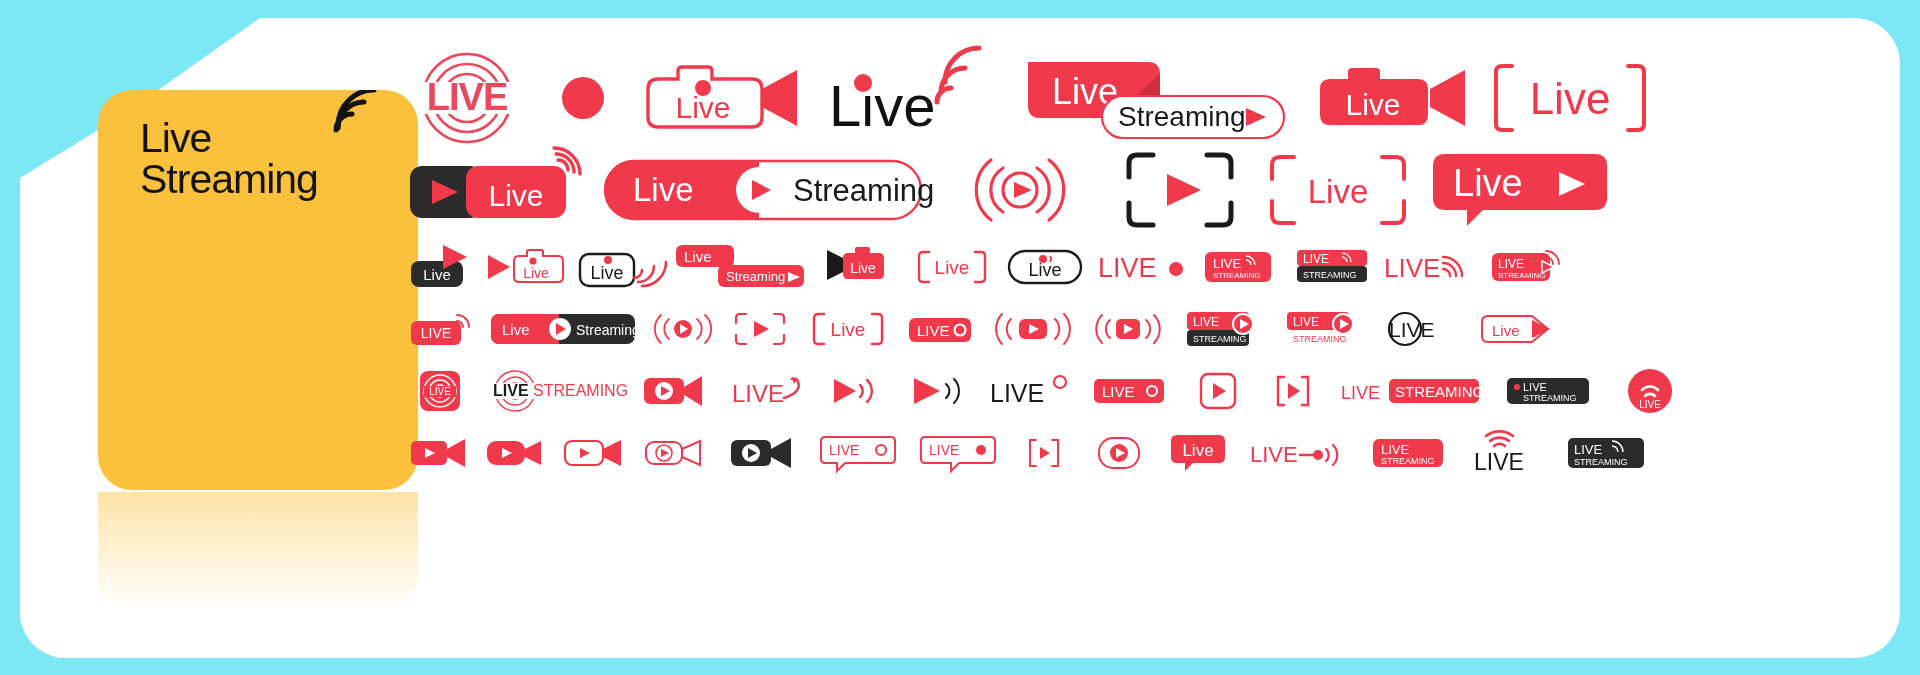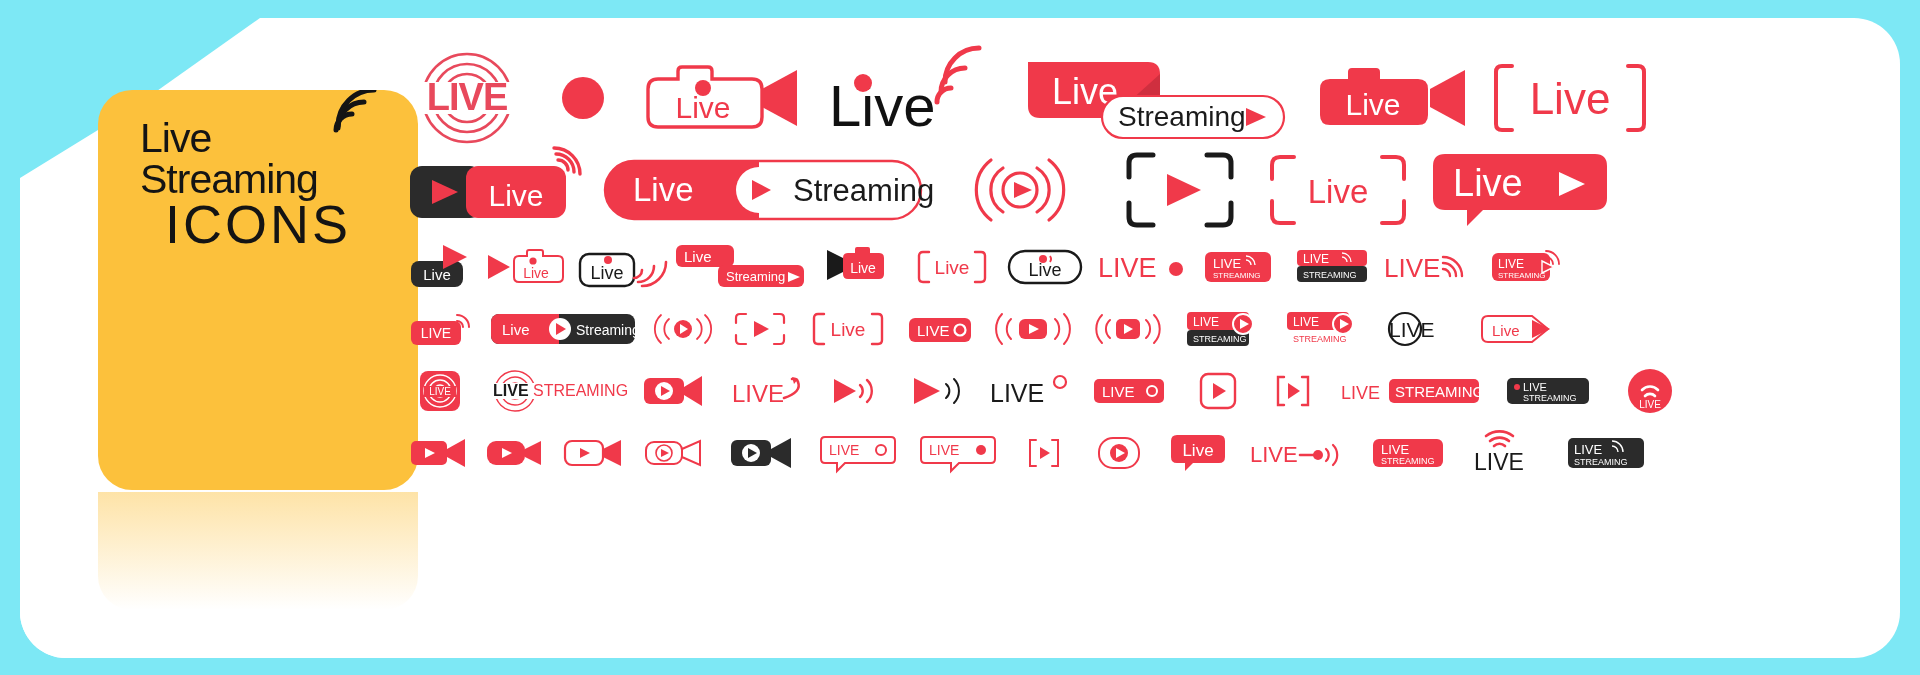--- a/index.html
+++ b/index.html
@@ -78,21 +78,20 @@
     <span class="cover-wifi">
       <svg width="46" height="40" viewBox="0 0 46 40">
         <g fill="none" stroke="#141414" stroke-width="5" stroke-linecap="round">
           <path d="M6 34 A16 16 0 0 1 22 18"></path>
           <path d="M8 22 A26 26 0 0 1 34 -4" transform="translate(0,10)"></path>
           <path d="M10 10 A36 36 0 0 1 46 -26" transform="translate(-2,20)"></path>
         </g>
       </svg>
     </span>
   </div>
-  <div class="cover-icons">ICONS</div>
 </div>
 <div id="cover-reflection"></div>
 
 <div id="icon-area">
 
   <div class="icon-row" id="row1">
 
     <div class="cell" style="width:135px">
       <svg width="105" height="92" viewBox="0 0 105 92">
         <g fill="none" stroke="#e8495c" stroke-width="2.6">

